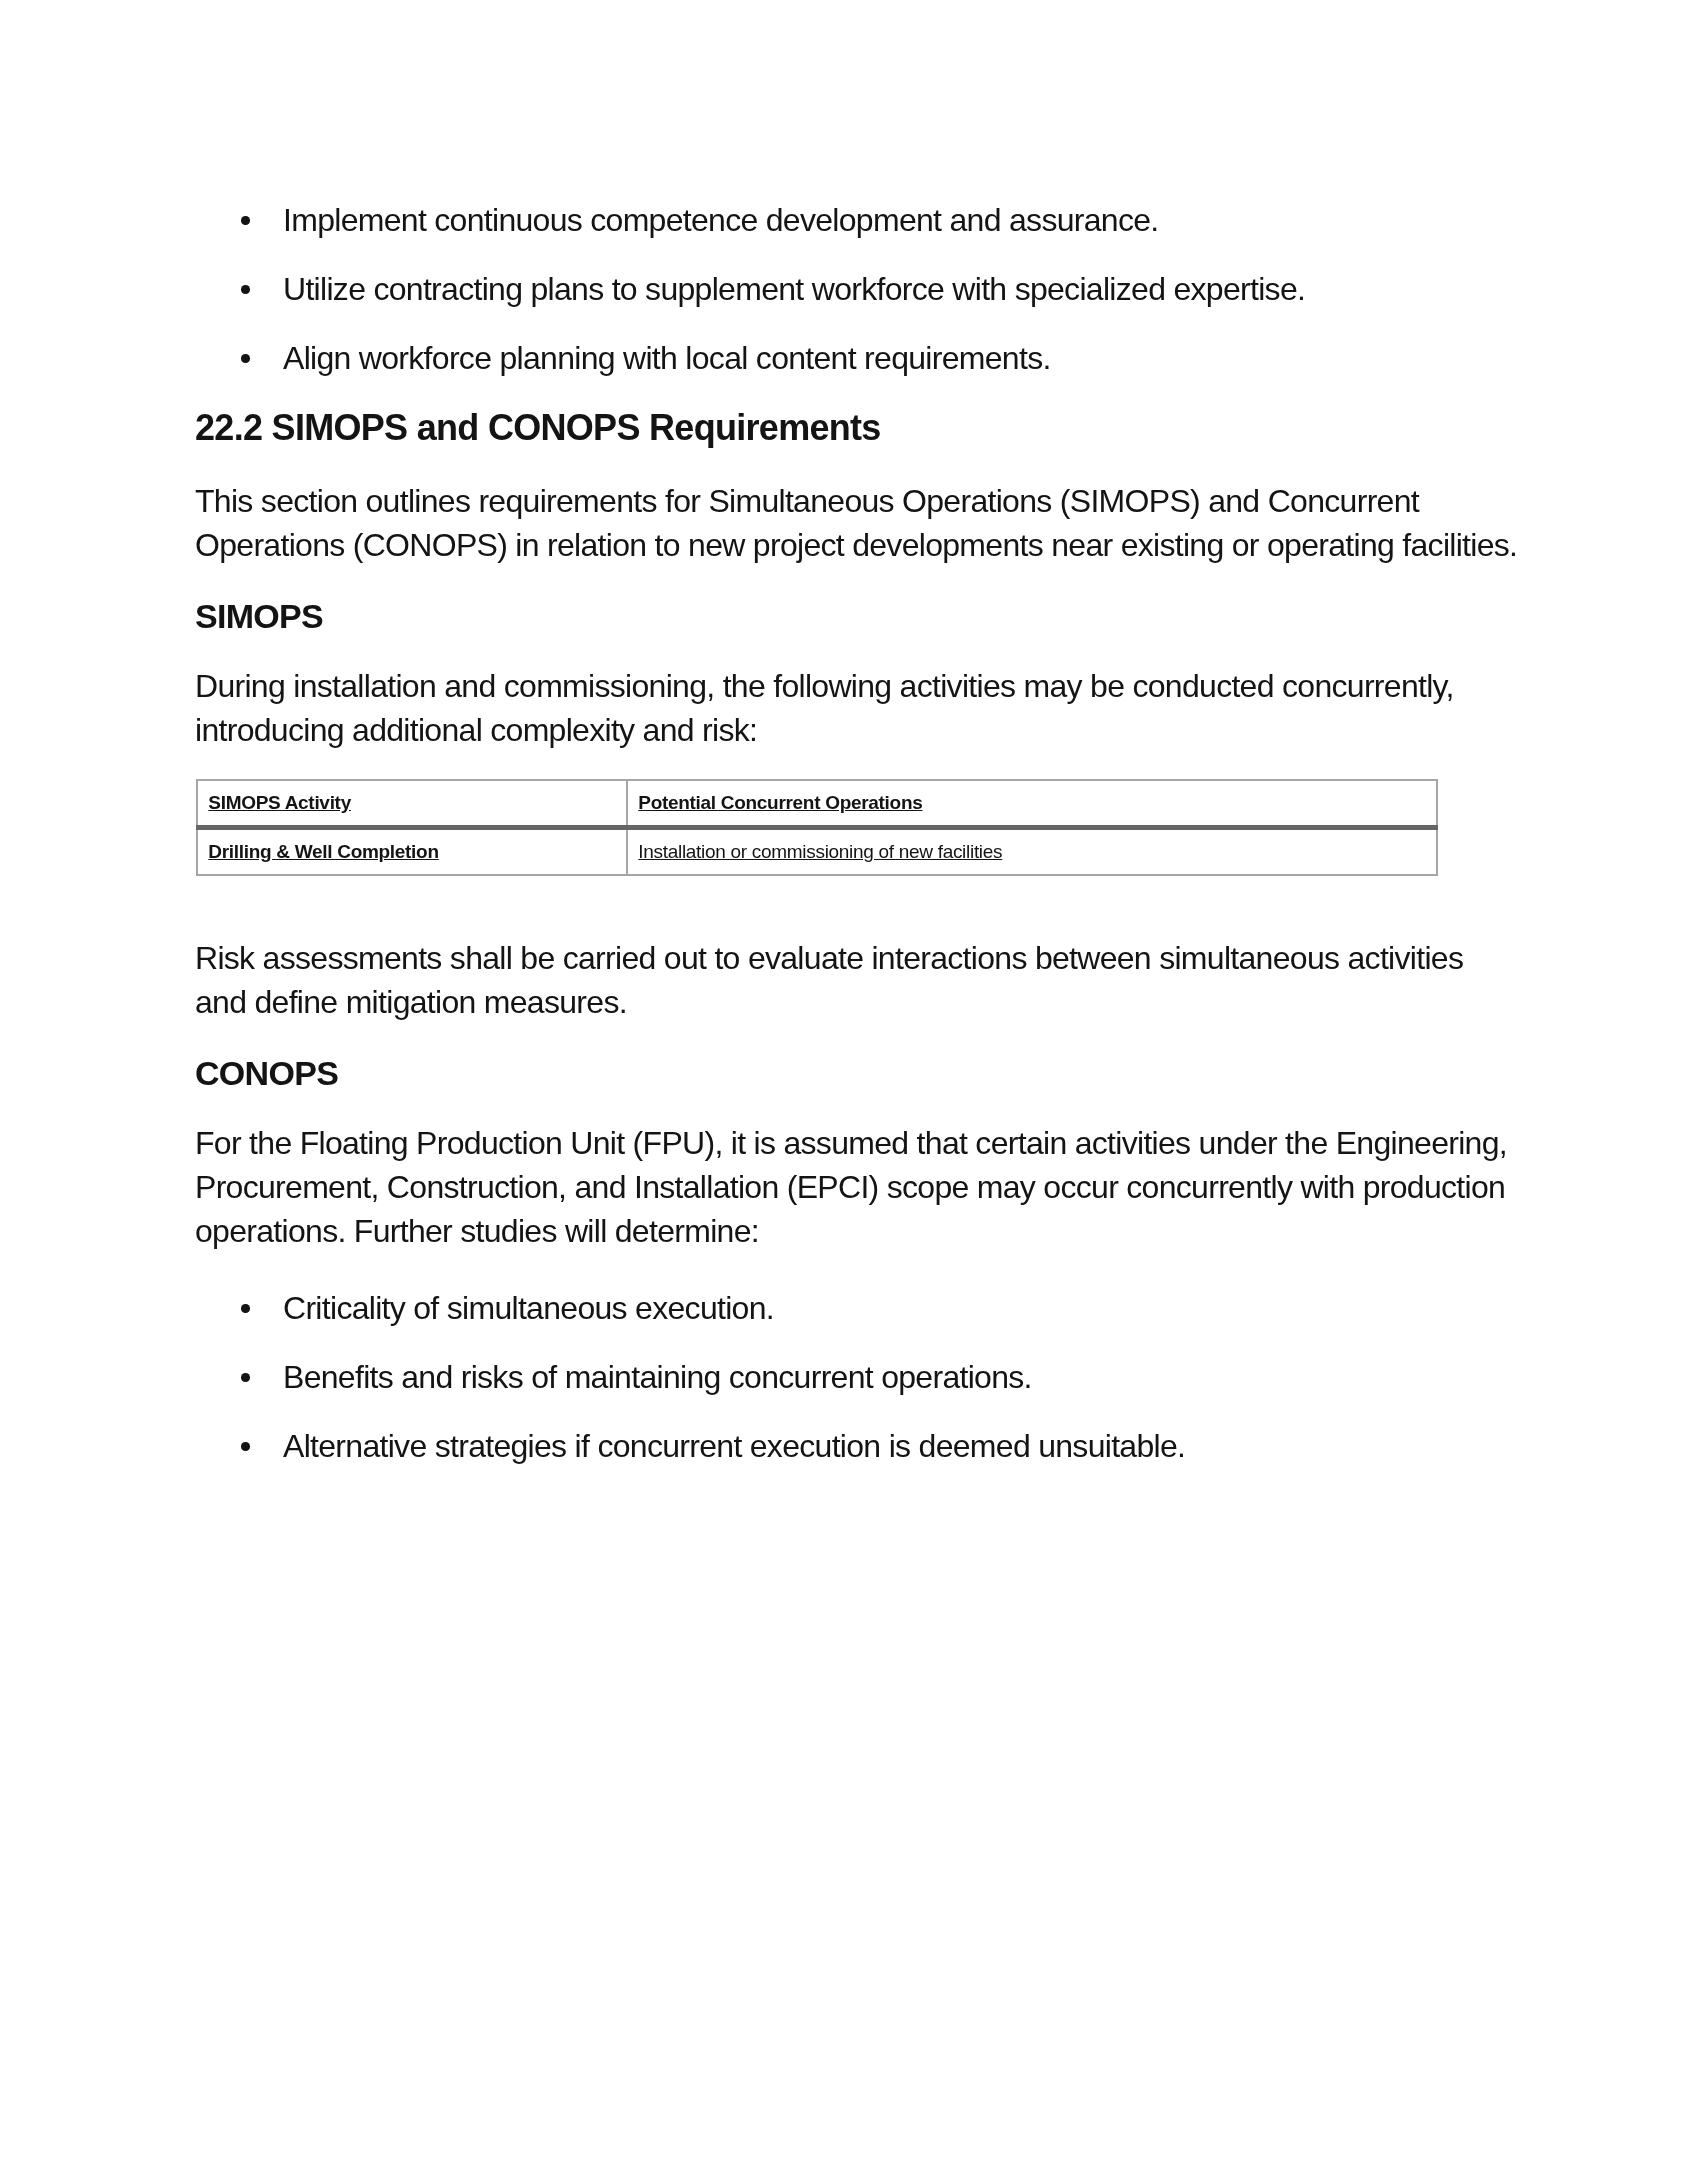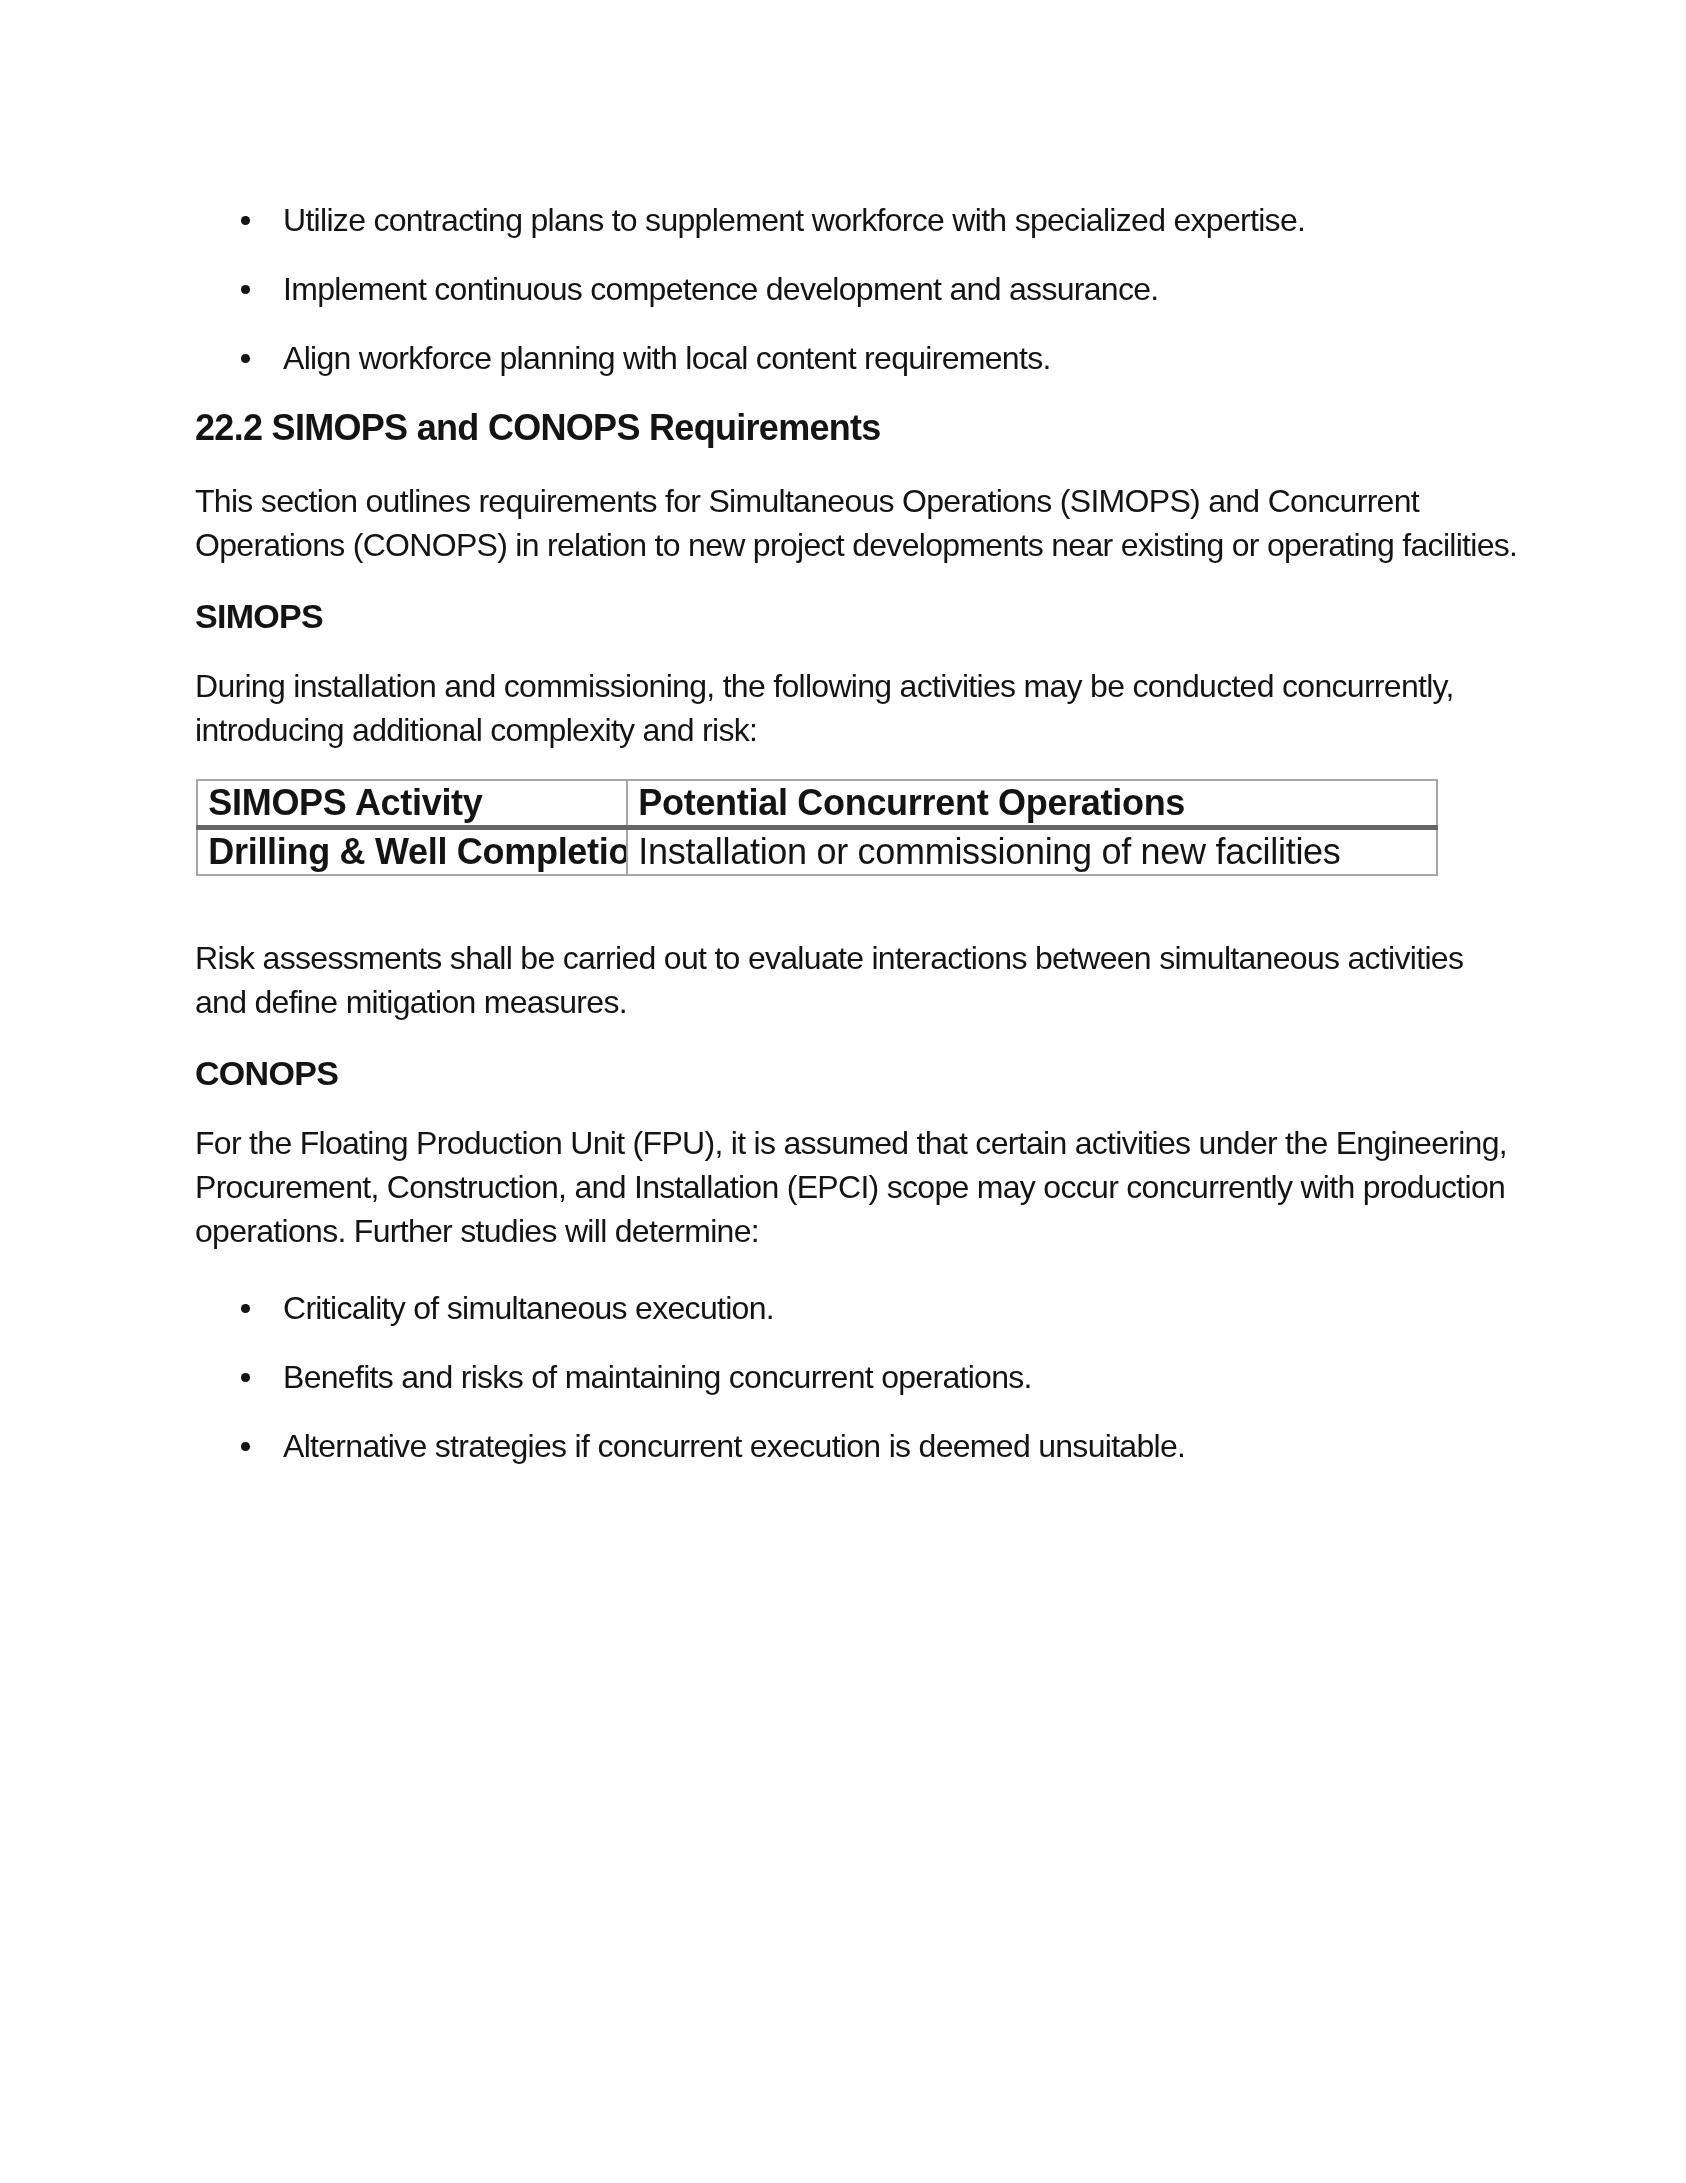--- a/index.html
+++ b/index.html
@@ -63,23 +63,24 @@
     margin: 0 0 26.5px 0;
   }
   p.after-table {
     margin-top: 60px;
   }
   table.doc-table {
     border-collapse: collapse;
     table-layout: fixed;
     width: 1240px;
     margin: 18.5px 0 0 1.3px;
-    font-size: 36px;
+    font-size: 19px;
     line-height: 37px;
     letter-spacing: -0.3px;
+    text-decoration: underline;
   }
   table.doc-table col.c1 { width: 430px; }
   table.doc-table col.c2 { width: 810px; }
   table.doc-table th,
   table.doc-table td {
     border: 2px solid #a6a6a6;
     padding: 3.3px 12px 4px 10px;
     text-align: left;
     vertical-align: middle;
     white-space: nowrap;
@@ -97,25 +98,25 @@
 </style>
 </head>
 <body>
 
 <div class="page">
   <div class="content">
 
     <ul class="bullets">
       <li>
         <span class="dot"></span>
-        <span>Utilize contracting plans to supplement workforce with specialized expertise.</span>
+        <span>Implement continuous competence development and assurance.</span>
       </li>
       <li>
         <span class="dot"></span>
-        <span>Implement continuous competence development and assurance.</span>
+        <span>Utilize contracting plans to supplement workforce with specialized expertise.</span>
       </li>
       <li>
         <span class="dot"></span>
         <span>Align workforce planning with local content requirements.</span>
       </li>
     </ul>
 
     <h2 class="doc-h2">22.2 SIMOPS and CONOPS Requirements</h2>
 
     <p class="body-par"><span>This section outlines requirements for </span><b>Simultaneous Operations (SIMOPS)</b><span> and </span><b>Concurrent Operations (CONOPS)</b><span> in relation to new project developments near existing or operating facilities.</span></p>

